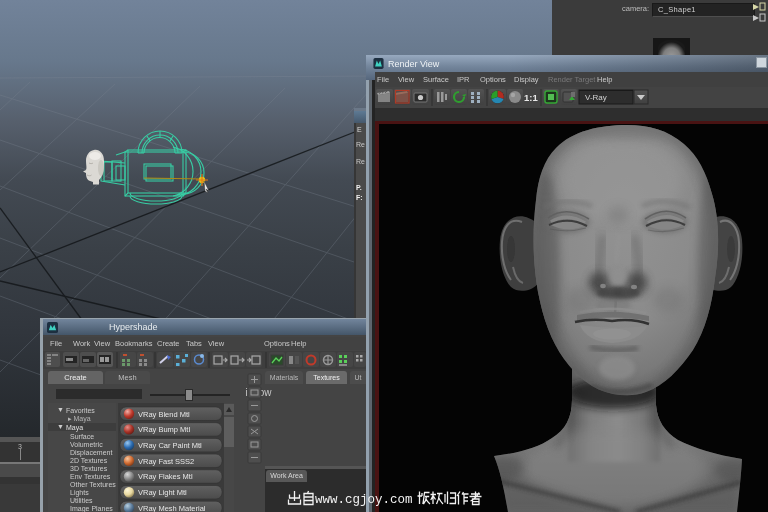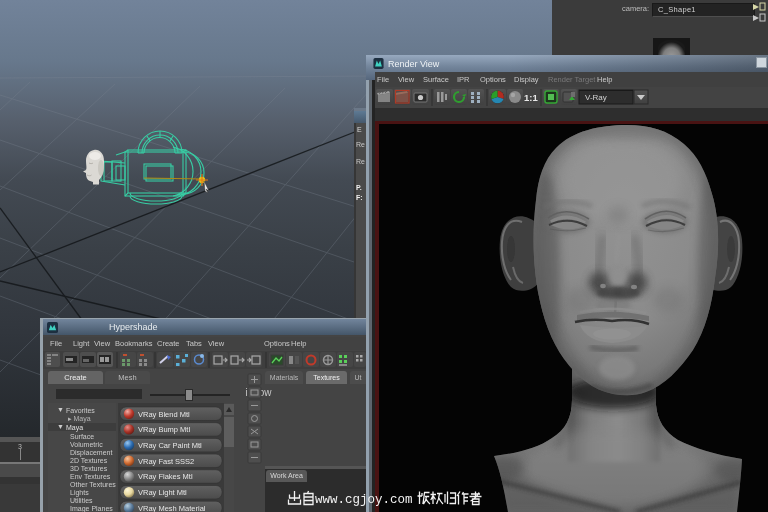--- a/index.html
+++ b/index.html
@@ -333,21 +333,21 @@
  <div class="abs" style="left:3px;top:1px;width:323px;height:16px;background:linear-gradient(180deg,#72859c 0%,#445669 100%);">
   <svg class="abs" style="left:4px;top:3px;" width="11" height="11" viewBox="0 0 12 12">
         <rect width="12" height="12" rx="2" fill="#1d2f40"></rect>
         <path d="M2,9 L4,3 L6,6.5 L8,3 L10,9 Z" fill="#3fd0c0"></path>
       </svg>
   <span class="abs" style="left:19px;top:3px;font-size:9px;color:#e8ecef;margin-left:47px;">Hypershade</span>
  </div>
 
  <div class="abs" style="left:3px;top:19px;width:323px;height:13px;background:#424242;">
   <span class="abs t8" style="left:7px;top:2px;font-size:7.5px;">File</span>
-  <span class="abs t8" style="left:30px;top:2px;font-size:7.5px;">Light</span>
+  <span class="abs t8" style="left:30px;top:2px;font-size:7.5px;">Work</span>
   <span class="abs t8" style="left:51px;top:2px;font-size:7.5px;">View</span>
   <span class="abs t8" style="left:72px;top:2px;font-size:7.5px;">Bookmarks</span>
   <span class="abs t8" style="left:114px;top:2px;font-size:7.5px;">Create</span>
   <span class="abs t8" style="left:143px;top:2px;font-size:7.5px;">Tabs</span>
   <span class="abs t8" style="left:165px;top:2px;font-size:7.5px;">View</span>
   <span class="abs t8" style="left:193px;top:4px;font-size:10px;margin-top:46px;">Window</span>
   <span class="abs t8" style="left:221px;top:2px;font-size:7.5px;">Options</span>
   <span class="abs t8" style="left:248px;top:2px;font-size:7.5px;">Help</span>
  </div>
 

